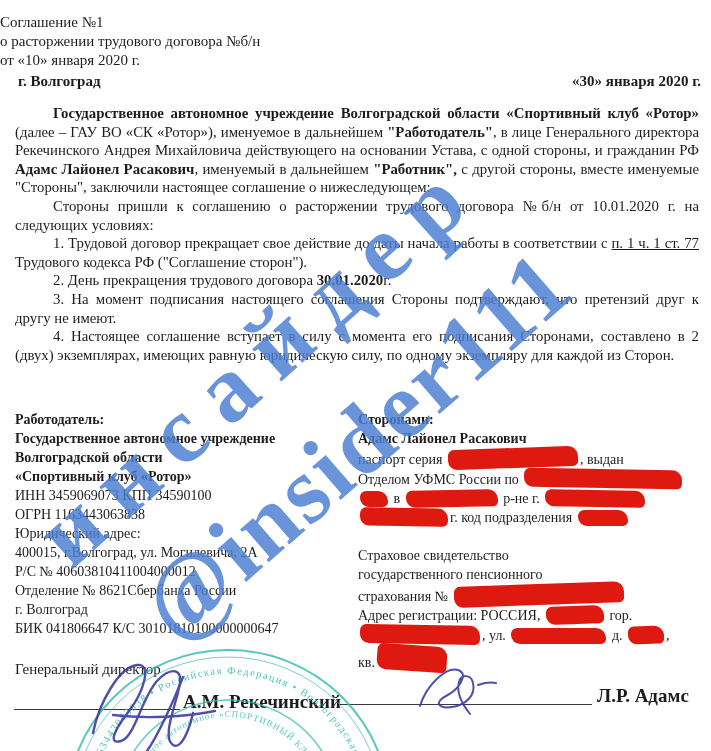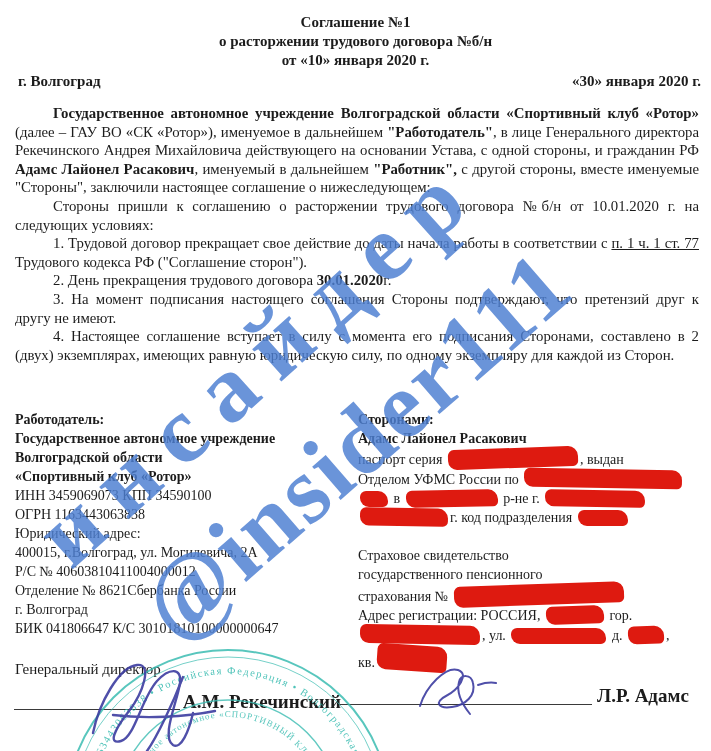--- a/index.html
+++ b/index.html
@@ -1,22 +1,22 @@
 <!DOCTYPE html>
 <html style="--red: #de1a10; --wm: #4d7fd2; --stamp: #3bbcb1; --sig: #3c3ca0; --ink: #1c1c1c;"><head>
 <meta charset="utf-8">
 <style>
   :root{
     --red:#de1a10; --wm:#4d7fd2; --stamp:#3bbcb1; --sig:#3c3ca0; --ink:#1c1c1c;
   }
   html,body{margin:0;padding:0;background:#e9e9e9;}
   .page{position:relative;width:711px;height:751px;background:#ffffff;overflow:hidden;
         font-family:"Liberation Serif",serif;color:var(--ink);}
-  .title-block{position:absolute;top:13px;left:0;width:100%;text-align:center;
-        font-weight:bold;font-size:15px;line-height:19px;}
+  .title-block{position:absolute;top:13px;left:0;width:100%;
+        font-weight:normal;font-size:15px;line-height:19px;}
   .dateline{position:absolute;top:73px;left:18px;right:10px;display:flex;
         justify-content:space-between;font-weight:bold;font-size:15px;}
   #paragraphs{position:absolute;top:104px;left:15px;width:684px;font-size:14.8px;
         line-height:18.6px;text-align:justify;}
   .para{margin:0;text-indent:38px;}
   .b{font-weight:bold;}
   .u{text-decoration:underline;}
   .columns{position:absolute;top:410px;left:15px;width:690px;display:flex;}
   .col-left{width:343px;}
   .col-right{width:347px;}

